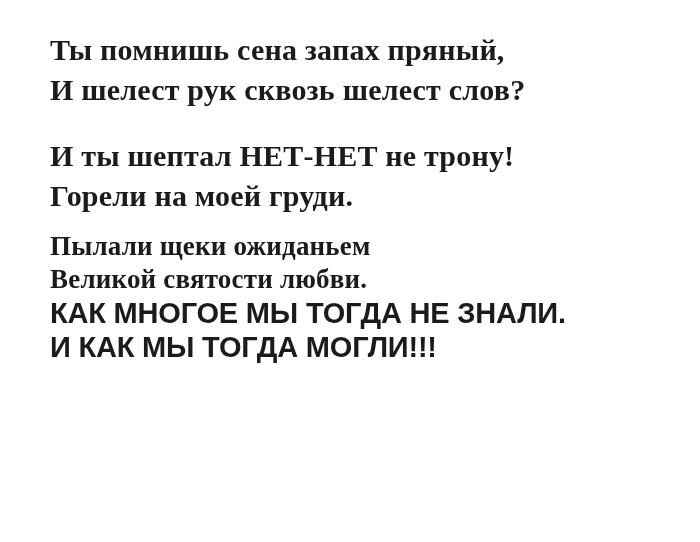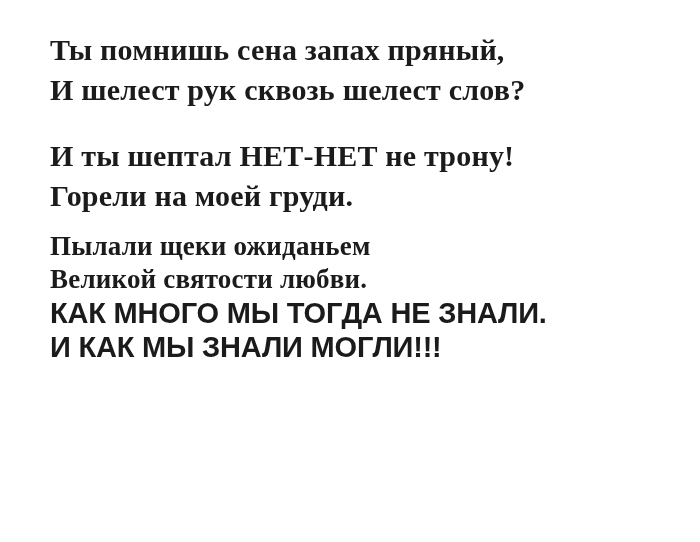--- a/index.html
+++ b/index.html
@@ -68,17 +68,17 @@
   </div>
 
   <div class="stanza s2">
     <span class="line">И ты шептал НЕТ-НЕТ не трону!</span>
     <span class="line">Горели на моей груди.</span>
   </div>
 
   <div class="stanza s3">
     <span class="line">Пылали щеки ожиданьем</span>
     <span class="line">Великой святости любви.</span>
-    <span class="line caps">КАК МНОГО МЫ ТОГДА НЕ ЗНАЛИ.</span>
-    <span class="line caps">И КАК МЫ ЗНАЛИ МОГЛИ!!!</span>
+    <span class="line caps">КАК МНОГОЕ МЫ ТОГДА НЕ ЗНАЛИ.</span>
+    <span class="line caps">И КАК МЫ ТОГДА МОГЛИ!!!</span>
   </div>
 
 </div>
 
 </body></html>

